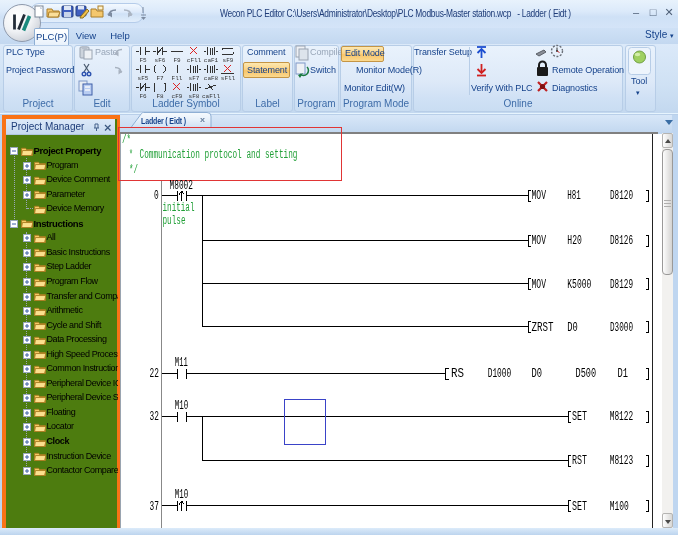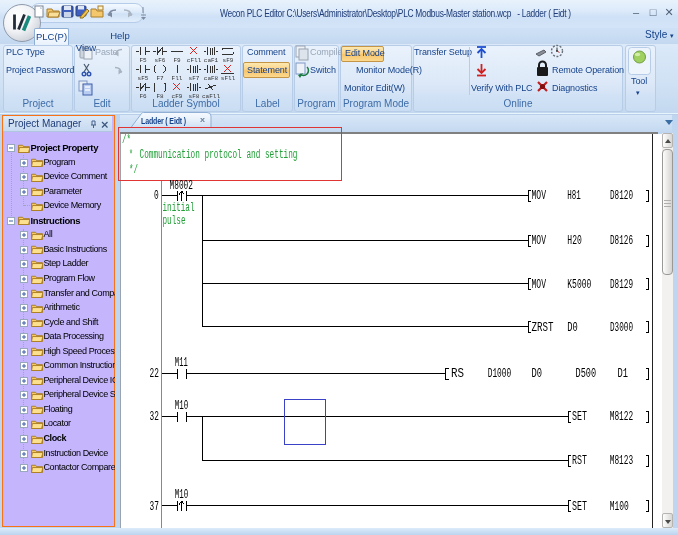--- a/index.html
+++ b/index.html
@@ -31,21 +31,21 @@
  background:linear-gradient(#dbe9f9,#cfe1f4 60%,#c3d8ef);border-bottom:1px solid #9fbcd9;}
 .group{position:absolute;top:1px;height:65px;border:1px solid #b7cde7;border-radius:3px;
  background:linear-gradient(#e9f2fc 0%,#dde9f8 55%,#d0e1f5 80%,#c9ddf2 100%);}
 .glabel{position:absolute;left:0;bottom:1px;width:100%;height:12px;font-size:10px;color:#3e6ca8;
  text-align:center;line-height:12px;}
 .rtxt{position:absolute;font-size:9px;color:#15428b;white-space:nowrap;letter-spacing:-0.1px;}
 .gray{color:#98a6b8;}
 .orangebtn{position:absolute;border:1px solid #c49545;border-radius:2px;
  background:linear-gradient(#fde8b0,#fbd388 45%,#f9c569 55%,#fbd98f);}
 
-#leftpanel{left:2px;top:115px;width:111px;height:410px;background:#c4b5fd;border:1px solid #f97316;}
+#leftpanel{left:2px;top:115px;width:111px;height:410px;background:#4d7c0f;border:4px solid #f97316;}
 #lp-head{position:absolute;left:0;top:0;width:109px;height:16px;
  background:linear-gradient(#dcE9f8,#c7daf0);border-bottom:1px solid #b0c6e0;
  font-size:10px;color:#1e3c78;line-height:16px;padding-left:5px;box-sizing:border-box;}
 #tree{position:absolute;left:0;top:17px;width:112px;height:390px;overflow:hidden;font-size:9px;letter-spacing:-0.4px;color:#000;}
 .trow{position:absolute;height:15px;line-height:15px;white-space:nowrap;}
 
 #edstrip{left:120px;top:115px;width:552px;height:17px;background:linear-gradient(#d8e7f8,#c3d8f0);}
 #edtab-text{left:141px;top:113px;height:14px;font-size:9.5px;font-weight:bold;white-space:nowrap;
  color:#15428b;line-height:15px;letter-spacing:-0.2px;transform:scaleX(0.74);transform-origin:0 50%;}
 #edclose{left:198px;top:114px;width:9px;height:11px;color:#6b82a0;font-size:9px;line-height:11px;text-align:center;font-weight:bold;transform:scaleY(0.9);}
@@ -117,21 +117,21 @@
         <path d="M9 9 Q9 3 2 3" fill="none" stroke="#aab4c2" stroke-width="1.7"></path>
         <path d="M11 7 L6 10.5 L6 5.5 Z" fill="#aab4c2"></path>
       </g>
 
   <path d="M113 4 L113 10 M111 12 L116 12" stroke="#7d8ba0"></path>
   <path d="M111 14 L116 14 L113.5 17 Z" fill="#7d8ba0"></path>
  </svg>
 
  <div id="tabrow" class="abs"></div>
  <div id="tab-plc" class="abs rtab">PLC(P)</div>
- <div class="abs rtab" style="left:72px;width:28px;margin-top:12px;">View</div>
+ <div class="abs rtab" style="left:72px;width:28px;">View</div>
  <div class="abs rtab" style="left:106px;width:28px;">Help</div>
  <div id="style-btn" class="abs">Style <span style="font-size:7px;">▾</span></div>
 
  <div id="ribbon" class="abs"></div>
  <div class="abs group" style="left:3px;top:45px;width:68px;">
       <div class="glabel">Project</div>
     </div>
  <div class="abs group" style="left:74px;top:45px;width:54px;">
       <div class="glabel">Edit</div>
     </div>

